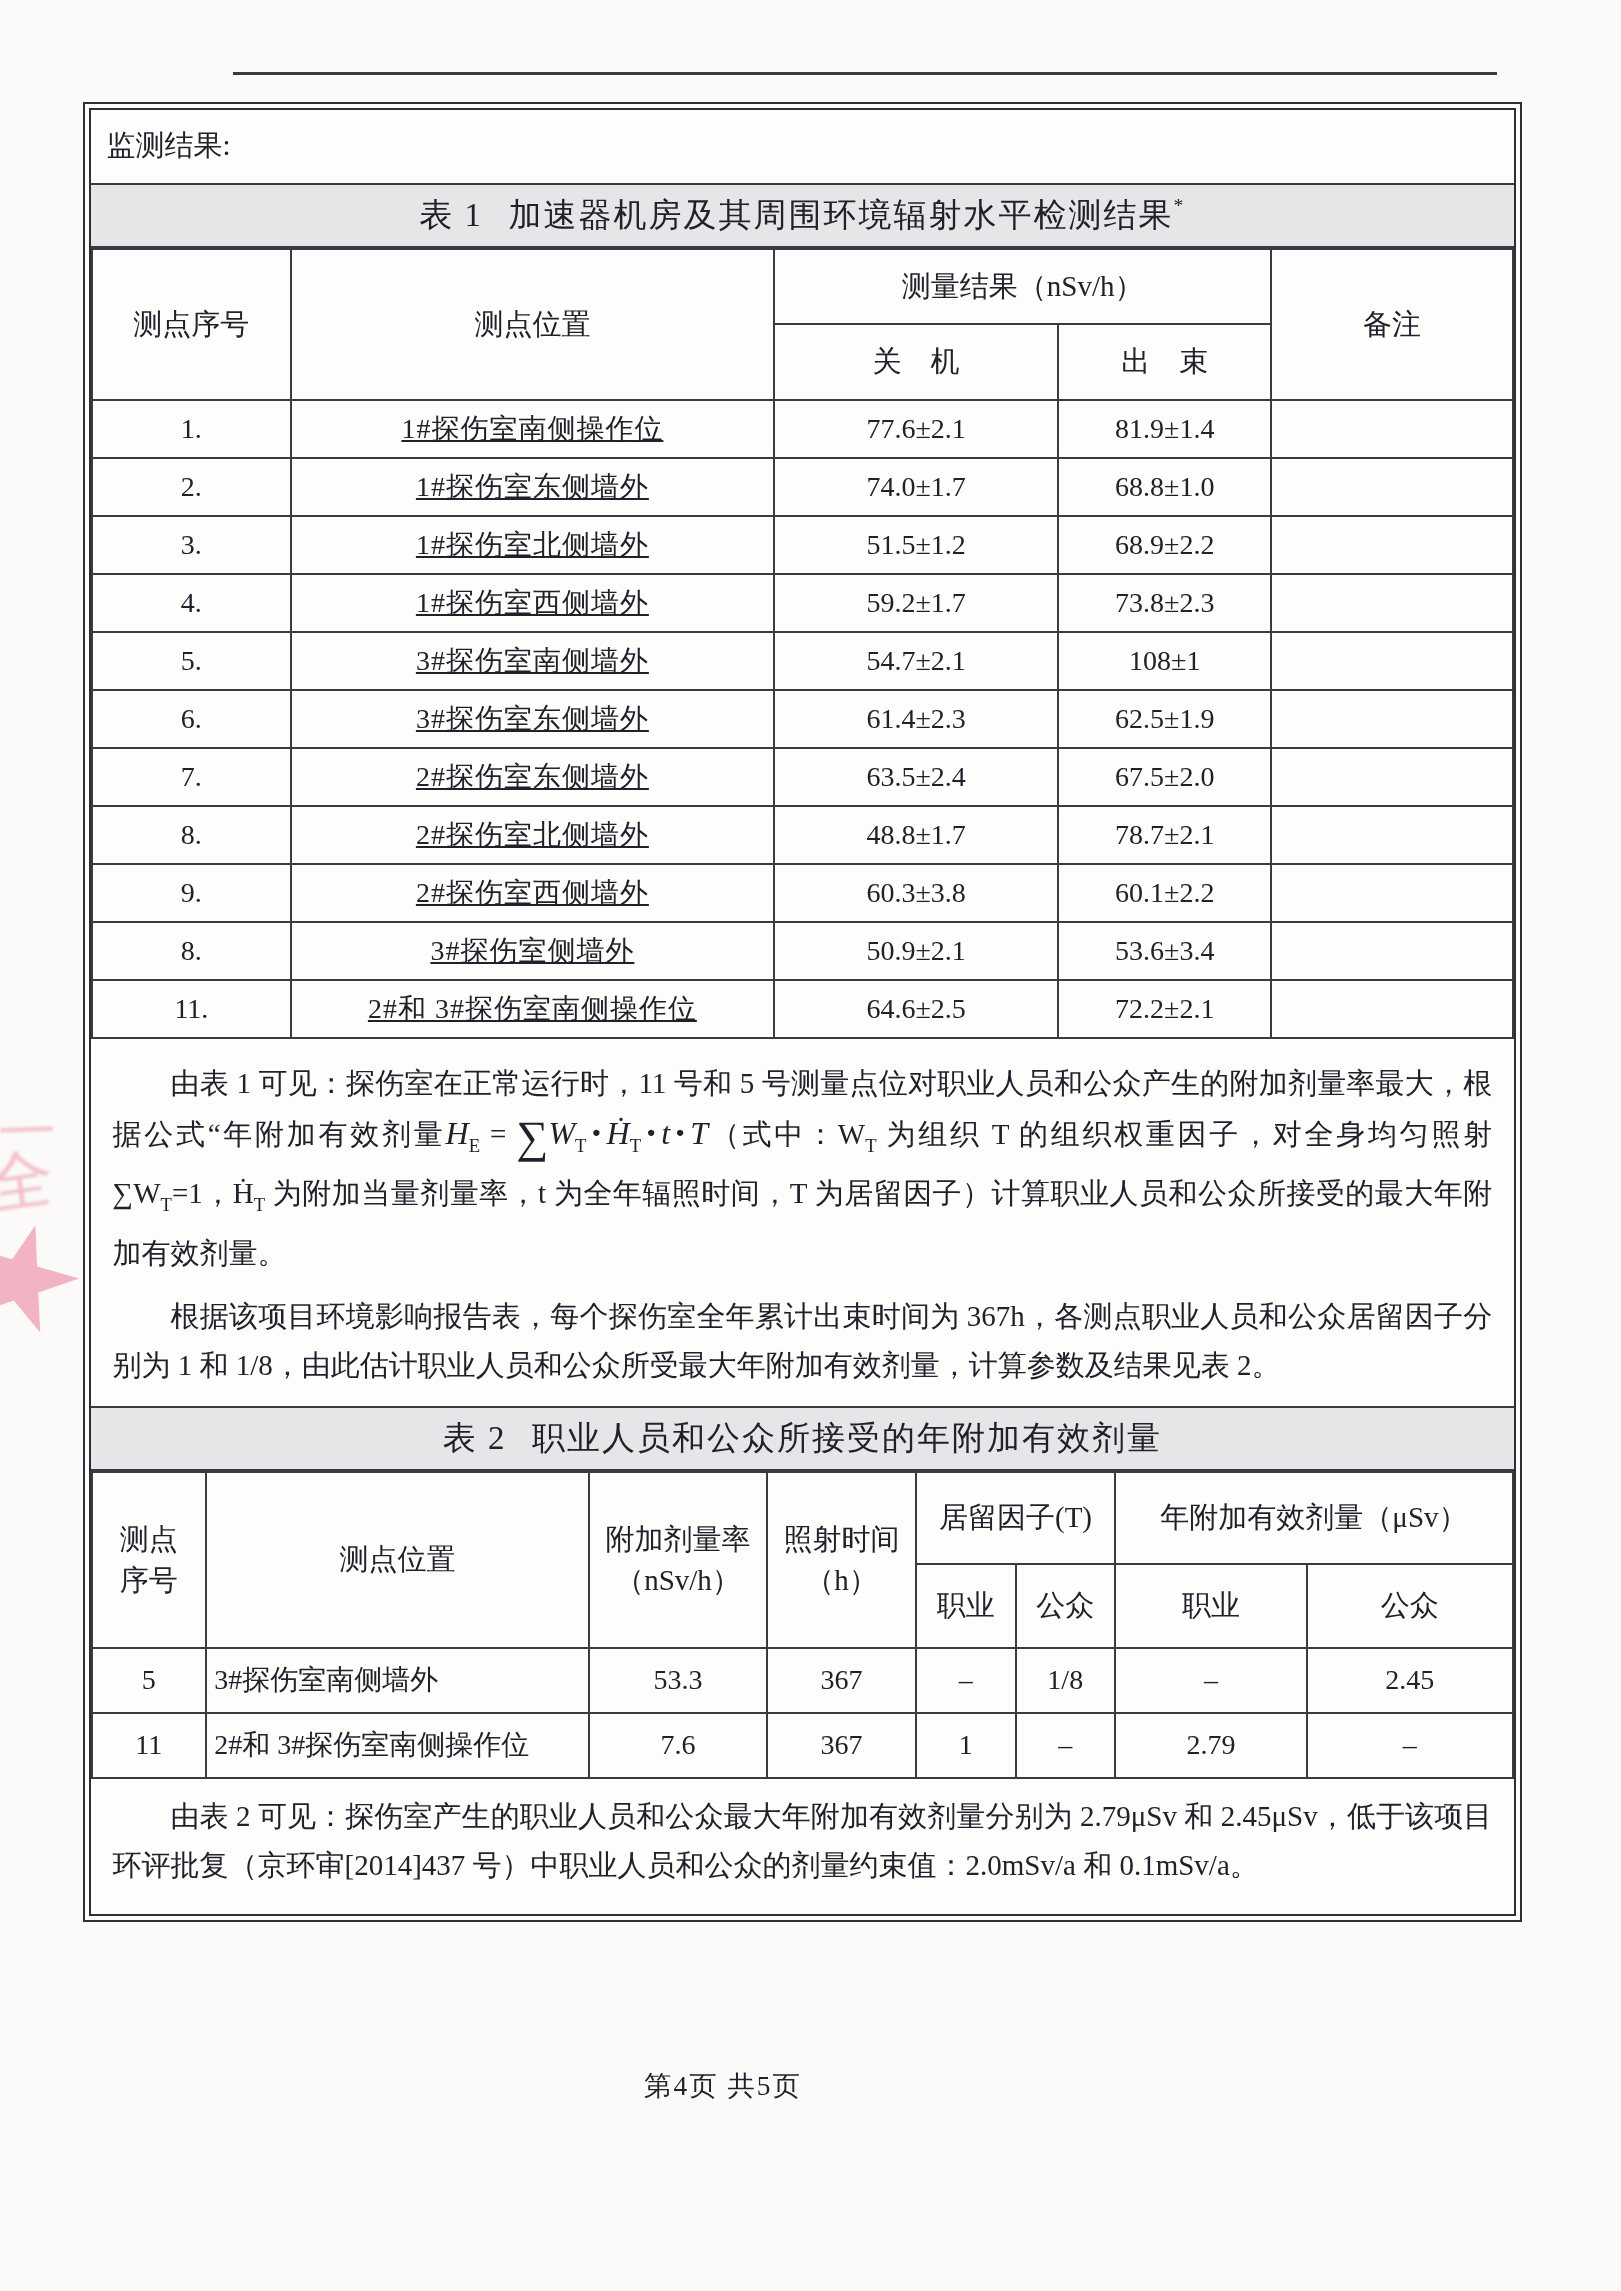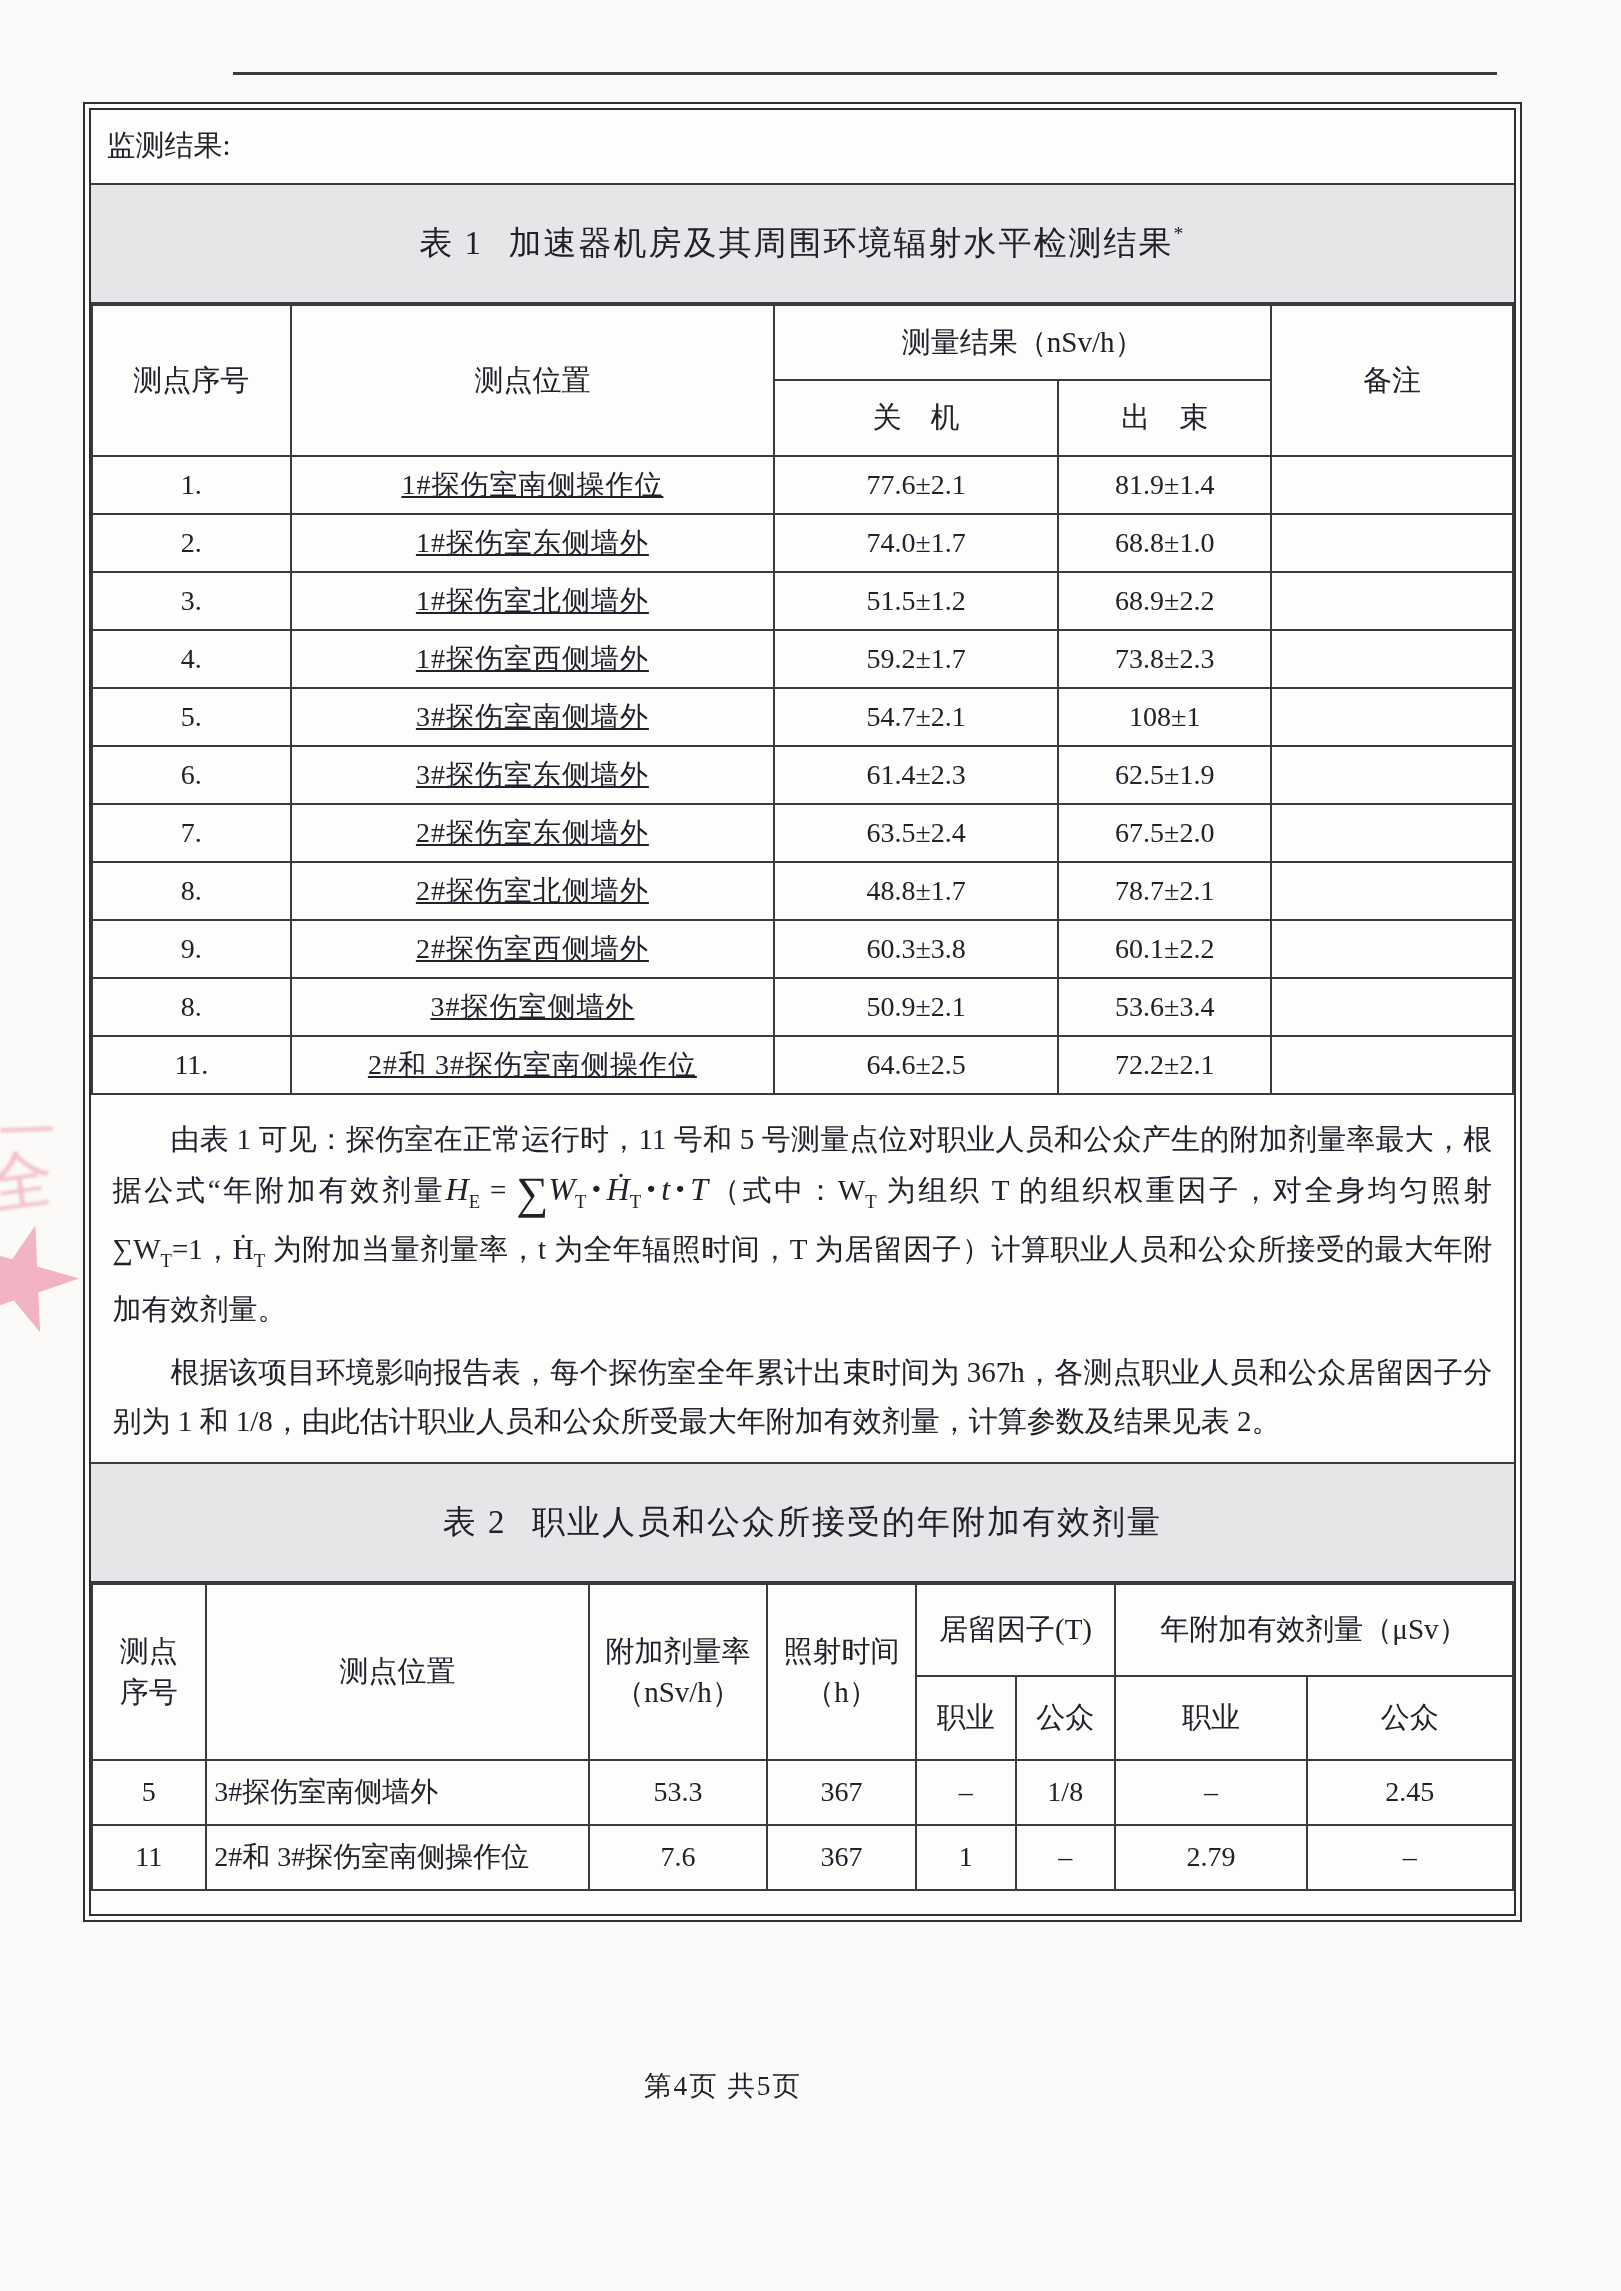--- a/index.html
+++ b/index.html
@@ -17,21 +17,21 @@
              filter:blur(1.5px);transform:rotate(-8deg);}
   .seal-star{position:absolute;left:-39px;top:1223px;width:118px;height:112px;background:rgba(232,105,135,.48);
              clip-path:polygon(50% 0%,61% 35%,98% 35%,68% 57%,79% 91%,50% 70%,21% 91%,32% 57%,2% 35%,39% 35%);
              transform:rotate(16deg);filter:blur(1.5px);}
   
   .main-box{position:absolute;top:102px;left:83px;width:1427px;border:2.9px solid #2e2e36;
             padding:3.9px;background:#fdfdfc;}
   .inner{border:2px solid #2e2e36;padding:11.8px 0 23.5px 0;background:#fdfdfc;}
   .section-label{font-size:29px;margin:3.9px 0 17.6px 15.7px;}
   .table-title{background:#e6e6e9;border-top:2px solid #3a3a42;border-bottom:2px solid #3a3a42;
-               text-align:center;font-size:33px;padding:36px 0;letter-spacing:2px;}
+               text-align:center;font-size:33px;padding:8px 0;letter-spacing:2px;}
   .table-title .pre{margin-right:25.5px;}
   .table-title sup{font-size:19.6px;vertical-align:13.7px;}
   table{border-collapse:collapse;width:100%;table-layout:fixed;}
   td{border:2px solid #3a3a42;text-align:center;vertical-align:middle;font-size:28px;
      overflow:hidden;padding:0 3.9px;}
   .t1 .hr1 td{height:73px;font-size:29px;}
   .t1 .hr2 td{height:74px;font-size:29px;}
   .t1 .dr td{height:56px;}
   .t1 td.c-loc{letter-spacing:1px;text-decoration:underline;}
   .footnote{font-size:23.5px;padding:11.8px 15.7px 5.9px 9.8px;}
@@ -232,20 +232,21 @@
           <td>7.6</td>
           <td>367</td>
           <td>1</td>
           <td>–</td>
           <td>2.79</td>
           <td>–</td>
         </tr>
       </tbody>
         </table>
 
+      <p class="para">由表 2 可见：探伤室产生的职业人员和公众最大年附加有效剂量分别为 2.79μSv 和 2.45μSv，低于该项目环评批复（京环审[2014]437 号）中职业人员和公众的剂量约束值：2.0mSv/a 和 0.1mSv/a。</p>
 
     </div>
   </div>
 
   <div class="footer">第4页 共5页</div>
 
 </div>
 
 
 </body></html>

